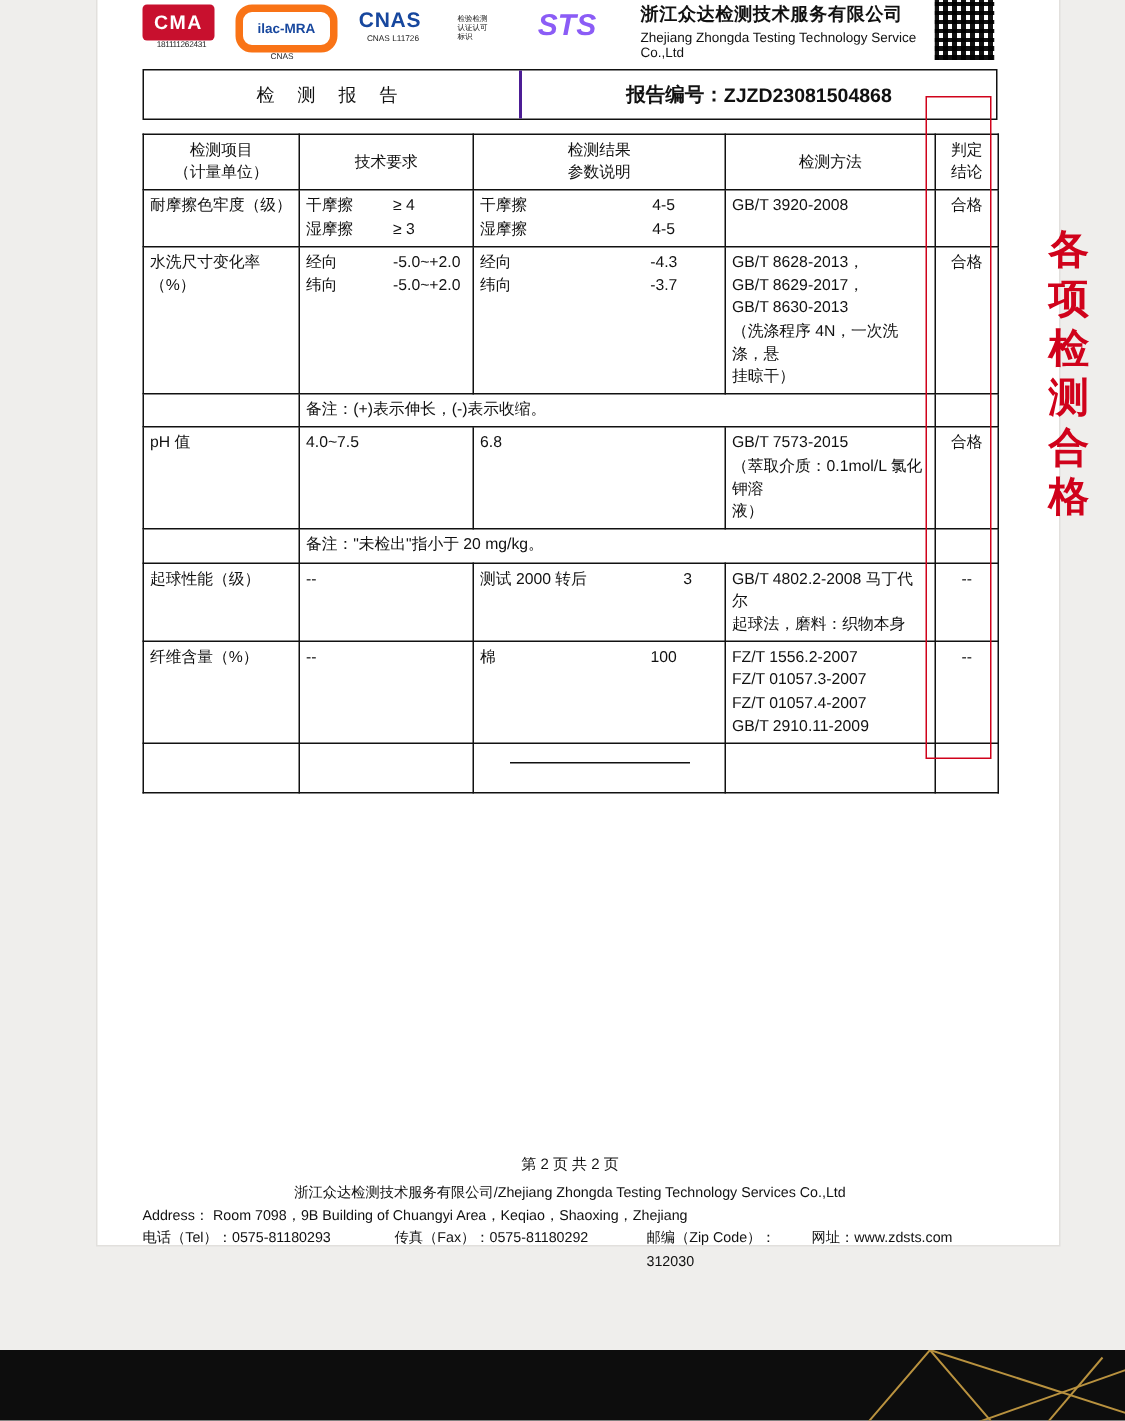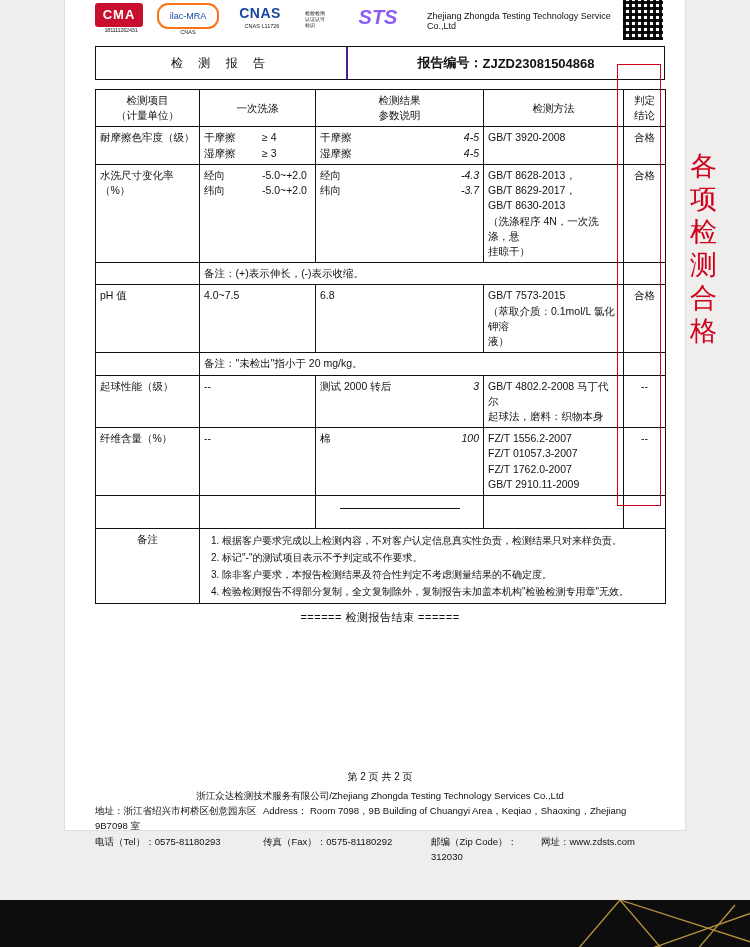--- a/index.html
+++ b/index.html
@@ -8,20 +8,21 @@
     background:#efeeec;
     font-family:"Liberation Sans", sans-serif;
     position:relative;
     overflow:hidden;
   }
   .page{
     position:absolute;
     left:65px; top:0; width:620px; height:830px;
     background:#ffffff;
     box-shadow:0 0 0 1px #e2e0dd;
+    padding-left:21px;
   }
   .doc{
     position:absolute;
     left:30px; top:0; width:570px;
     font-size:11px;
     color:#111;
   }
   
   .logo-row{
     display:flex;
@@ -35,22 +36,22 @@
   }
   .cma .badge{
     width:48px;height:24px;border-radius:3px;background:#c8102e;color:#fff;
     font-size:13px;font-weight:bold;line-height:24px;letter-spacing:1px;
   }
   .cma .num{font-size:5.5px;color:#222;letter-spacing:-0.2px;}
   .ilac{
     width:62px;height:34px;flex:0 0 auto;text-align:center;
   }
   .ilac .badge{
-    width:58px;height:22px;border:2px solid #f97316;border-radius:11px;
-    color:#17479e;font-size:9px;font-weight:normal;line-height:22px;
+    width:58px;height:22px;border:5px solid #f97316;border-radius:11px;
+    color:#17479e;font-size:9px;font-weight:bold;line-height:22px;
   }
   .ilac .num{font-size:5.5px;color:#222;}
   .cnas{
     width:66px;height:34px;flex:0 0 auto;text-align:center;
   }
   .cnas .badge{
     width:62px;height:20px;color:#17479e;font-size:14px;font-weight:bold;line-height:20px;
     letter-spacing:0.5px;
   }
   .cnas .num{font-size:5.5px;color:#222;}
@@ -99,41 +100,41 @@
   .c3{width:168px;}
   .c4{width:140px;}
   .c5{width:42px;}
   .center{text-align:center;}
   .mid{vertical-align:middle;}
   .kv{display:flex;}
   .kv .k{flex:0 0 58px;}
   .kv .v{flex:1 1 auto;}
   .res{display:flex;}
   .res .rk{flex:0 0 86px;}
-  .res .rv{flex:1 1 auto;text-align:right;font-style:italic;}
+  .res .rv{flex:1 1 auto;text-align:center;}
   .smallnote{font-size:10px;}
   .blankrow td{height:26px;}
   .strike{
     display:block;border-top:1px solid #111;width:120px;margin:9px auto 2px auto;
   }
   ol.remarks{
     margin:0;padding-left:18px;font-size:10px;line-height:1.7;
   }
   .endline{
     text-align:center;font-size:11px;margin-top:6px;letter-spacing:0.5px;
   }
   
   .redbox{
     position:absolute;left:617px;top:64px;width:42px;height:440px;
     border:1.5px solid #d0021b;
   }
   .redtext{
     position:absolute;left:690px;top:150px;width:46px;
-    color:#d0021b;font-size:27px;font-weight:normal;line-height:1.22;
-    text-align:left;letter-spacing:1px;
+    color:#d0021b;font-size:27px;font-weight:bold;line-height:1.22;
+    text-align:center;letter-spacing:1px;
   }
   
   .footer{
     position:absolute;left:30px;top:769px;width:570px;text-align:center;font-size:9.5px;line-height:1.6;color:#111;
   }
   .footer .pg{font-size:10px;margin-bottom:3px;}
   .footer .line2{display:flex;gap:0;}
   .footer .f1{flex:0 0 168px;text-align:left;}
   .footer .f2{flex:0 0 168px;text-align:left;}
   .footer .f3{flex:0 0 110px;text-align:left;}
@@ -165,20 +166,21 @@
         <div class="badge">CNAS</div>
         <div class="num">CNAS L11726</div>
       </div>
       <div class="cnas-side">检验检测
 认证认可
 标识</div>
       <div class="sts">
         <div class="mark">STS</div>
       </div>
       <div class="company">
+        <div class="cn">浙江众达检测技术服务有限公司</div>
         <div class="en">Zhejiang Zhongda Testing Technology Service Co.,Ltd</div>
       </div>
       <div class="qr"></div>
     </div>
 
     <div class="titlebar">
       <div class="left">检 测 报 告</div>
       <div class="right">
         <span>报告编号：</span>
           <span>ZJZD23081504868</span>
@@ -192,21 +194,21 @@
           <col class="c3">
           <col class="c4">
           <col class="c5">
       </colgroup>
       <thead>
         <tr>
           <th>
             <div>检测项目</div>
             <div>（计量单位）</div>
           </th>
-          <th>一次洗涤</th>
+          <th>技术要求</th>
           <th>
             <div>检测结果</div>
             <div>参数说明</div>
           </th>
           <th>检测方法</th>
           <th>
             <div>判定</div>
             <div>结论</div>
           </th>
         </tr>
@@ -317,58 +319,45 @@
           <td>--</td>
           <td>
             <div class="res">
                 <span class="rk">棉</span>
                 <span class="rv">100</span>
               </div>
           </td>
           <td>
             <div>FZ/T 1556.2-2007</div>
             <div>FZ/T 01057.3-2007</div>
-            <div>FZ/T 1762.0-2007</div>
+            <div>FZ/T 01057.4-2007</div>
             <div>GB/T 2910.11-2009</div>
           </td>
           <td class="center">--</td>
         </tr>
 
         <tr class="blankrow">
           <td></td>
           <td></td>
           <td>
               <span class="strike"></span>
             </td>
           <td></td>
           <td></td>
         </tr>
 
-        <tr>
-          <td class="mid center">备注</td>
-          <td colspan="4">
-            <ol class="remarks">
-              <li>根据客户要求完成以上检测内容，不对客户认定信息真实性负责，检测结果只对来样负责。</li>
-              <li>标记"-"的测试项目表示不予判定或不作要求。</li>
-              <li>除非客户要求，本报告检测结果及符合性判定不考虑测量结果的不确定度。</li>
-              <li>检验检测报告不得部分复制，全文复制除外，复制报告未加盖本机构"检验检测专用章"无效。</li>
-            </ol>
-          </td>
-        </tr>
       </tbody>
     </table>
 
-    <div class="endline">====== 检测报告结束 ======</div>
   </div>
 
   <div class="footer">
     <div class="pg">第 2 页 共 2 页</div>
     <div>浙江众达检测技术服务有限公司/Zhejiang Zhongda Testing Technology Services Co.,Ltd</div>
     <div class="line2">
-      <span class="f1">地址：浙江省绍兴市柯桥区创意园东区 9B7098 室</span>
       <span class="f4">Address： Room 7098，9B Building of Chuangyi Area，Keqiao，Shaoxing，Zhejiang</span>
     </div>
     <div class="line2">
       <span class="f1">电话（Tel）：0575-81180293</span>
       <span class="f2">传真（Fax）：0575-81180292</span>
       <span class="f3">邮编（Zip Code）：312030</span>
       <span class="f4">网址：www.zdsts.com</span>
     </div>
   </div>
 </div>

